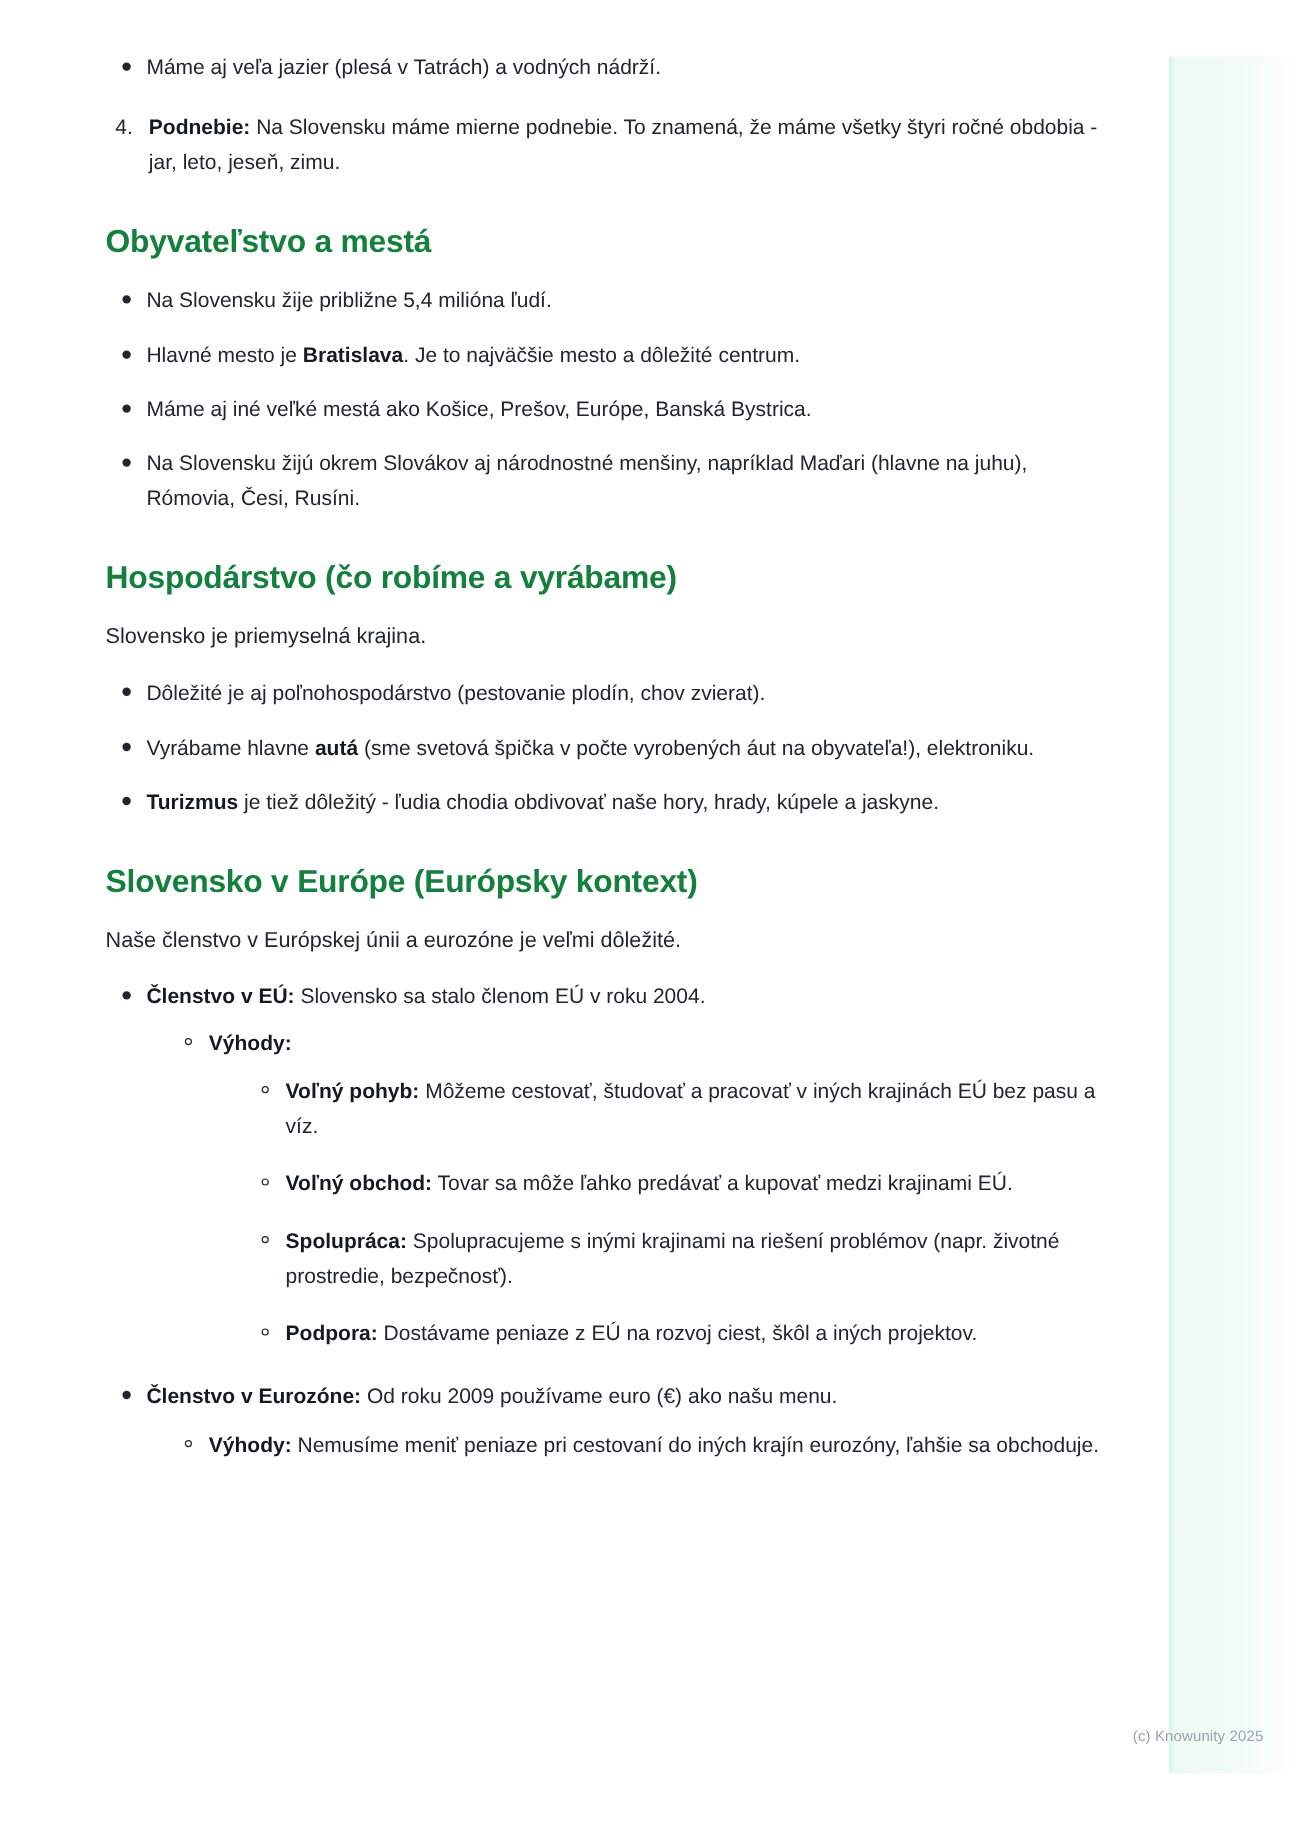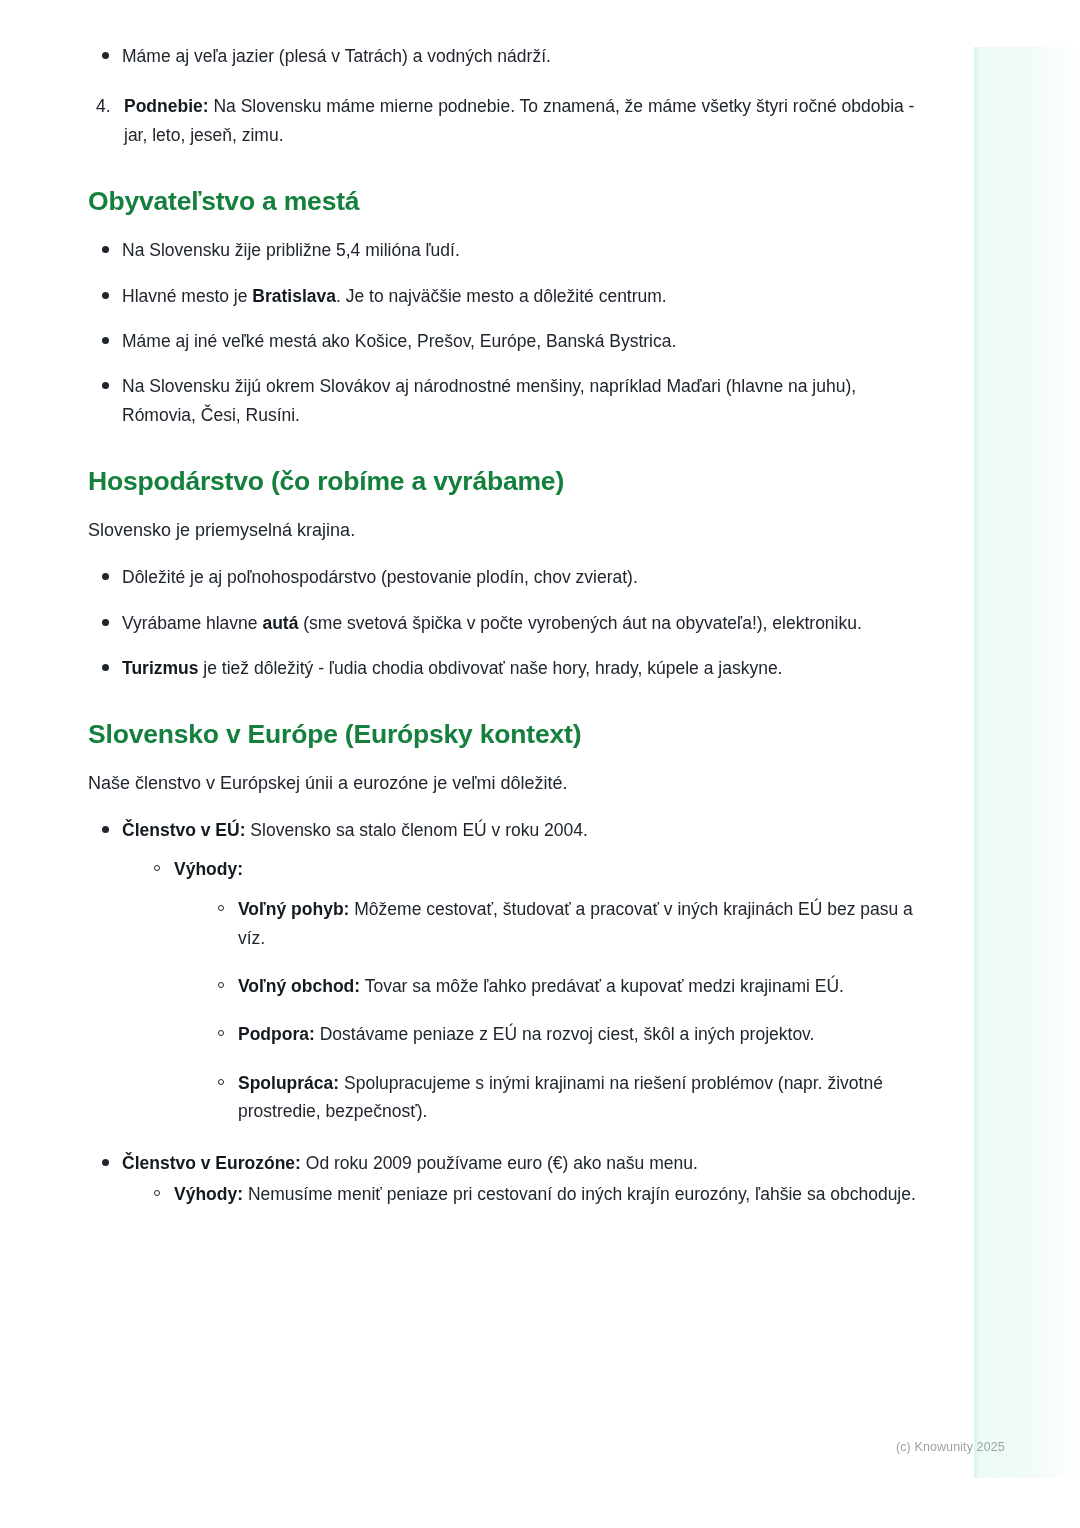--- a/index.html
+++ b/index.html
@@ -127,21 +127,21 @@
   ul.sub-2 { margin: 12px 0 0 34px; padding: 0; list-style: none; }
   ul.sub-2 > li.item { margin-bottom: 20px; }
   ul.sub-1 > li.item { margin-bottom: 0; }
 
   b.strong { font-weight: 700; color: #141a21; }
 
   .blk { margin-bottom: 4px; }
 
   #footer-credit {
     position: absolute;
-    left: 896px;
+    left: 944px;
     top: 1440px;
     font-size: 12.5px;
     color: #9aa3ab;
     white-space: nowrap;
     letter-spacing: 0.1px;
   }
 </style>
 </head>
 <body>
 
@@ -220,36 +220,36 @@
               <li class="item lvl3">
                 <span class="marker"></span>
                 <b class="strong">Voľný pohyb:</b><span> Môžeme cestovať, študovať a pracovať v iných krajinách EÚ bez pasu a víz.</span>
               </li>
               <li class="item lvl3">
                 <span class="marker"></span>
                 <b class="strong">Voľný obchod:</b><span> Tovar sa môže ľahko predávať a kupovať medzi krajinami EÚ.</span>
               </li>
               <li class="item lvl3">
                 <span class="marker"></span>
+                <b class="strong">Spolupráca:</b><span> Spolupracujeme s inými krajinami na riešení problémov (napr. životné prostredie, bezpečnosť).</span>
+              </li>
+              <li class="item lvl3">
+                <span class="marker"></span>
                 <b class="strong">Podpora:</b><span> Dostávame peniaze z EÚ na rozvoj ciest, škôl a iných projektov.</span>
-              </li>
-              <li class="item lvl3">
-                <span class="marker"></span>
-                <b class="strong">Spolupráca:</b><span> Spolupracujeme s inými krajinami na riešení problémov (napr. životné prostredie, bezpečnosť).</span>
               </li>
             </ul>
           </li>
         </ul>
       </li>
 
       <li class="item lvl1" style="margin-top:24px;">
         <span class="marker"></span>
         <b class="strong">Členstvo v Eurozóne:</b><span> Od roku 2009 používame euro (€) ako našu menu.</span>
 
-        <ul class="sub-1" style="margin-top:2px;">
+        <ul class="sub-1" style="margin-top:12px;">
           <li class="item lvl2">
             <span class="marker"></span>
             <b class="strong">Výhody:</b><span> Nemusíme meniť peniaze pri cestovaní do iných krajín eurozóny, ľahšie sa obchoduje.</span>
           </li>
         </ul>
       </li>
 
     </ul>
 
   </div>

